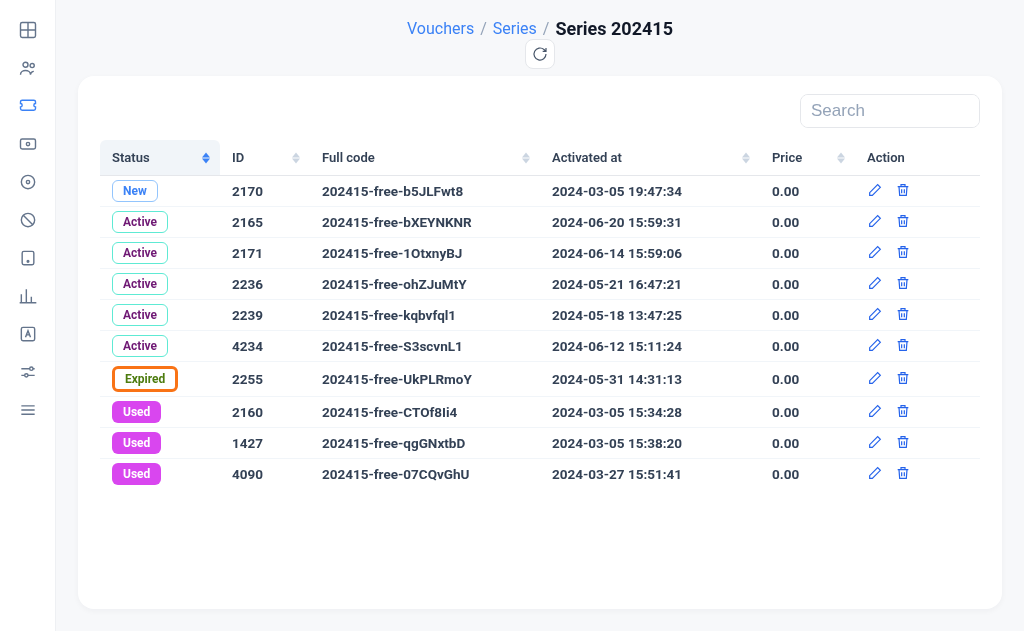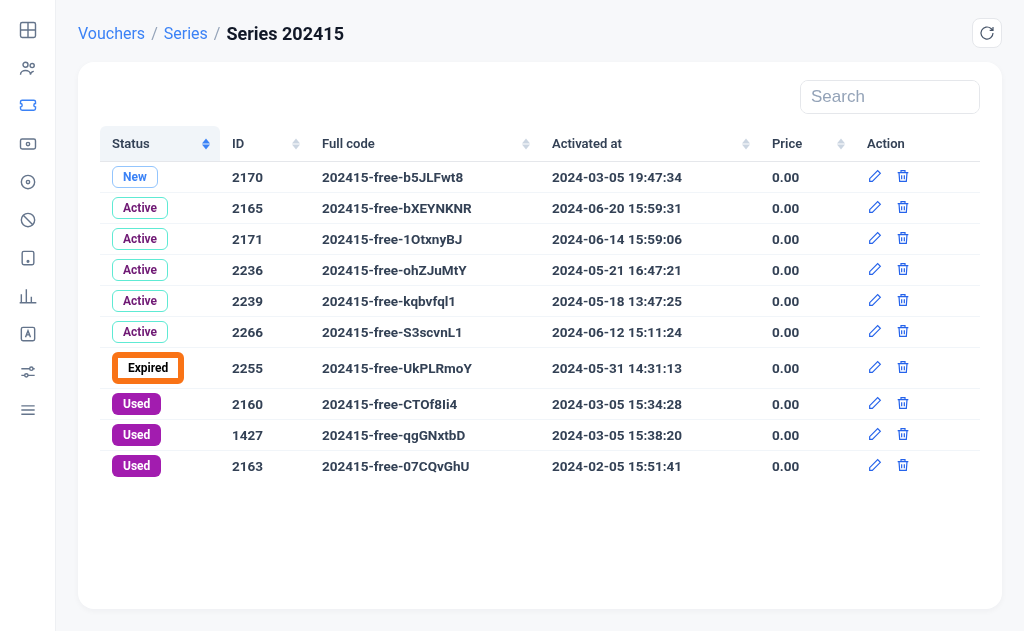--- a/index.html
+++ b/index.html
@@ -27,21 +27,21 @@
     .side-ic {
       width: 20px; height: 20px;
       display: flex; align-items: center; justify-content: center;
       color: #64748b;
       cursor: pointer;
     }
     .side-ic.active { color: #3b82f6; }
     .side-ic svg { width: 20px; height: 20px; stroke: currentColor; fill: none; stroke-width: 1.7; }
     
     .main { flex: 1; padding: 18px 22px 22px 22px; display: flex; flex-direction: column; }
-    .topbar { display: flex; align-items: center; justify-content: space-between; margin-bottom: 14px; }
+    .topbar { display: flex; align-items: center; justify-content: space-between; margin-bottom: 7px; flex-direction: column; }
     .breadcrumb { display: flex; align-items: center; gap: 6px; font-size: 16px; }
     .breadcrumb a { color: #3b82f6; text-decoration: none; cursor: pointer; }
     .breadcrumb .sep { color: #94a3b8; }
     .breadcrumb .current { font-weight: 700; font-size: 18px; color: #111827; }
     .refresh {
       width: 30px; height: 30px; border: 1px solid #e5e7eb; border-radius: 8px;
       background: #fff; display: flex; align-items: center; justify-content: center;
       cursor: pointer; color: #475569;
     }
     .refresh svg { width: 16px; height: 16px; stroke: currentColor; fill: none; stroke-width: 1.8; }
@@ -82,22 +82,22 @@
       color: #334155; font-size: 13.5px; font-weight: bold;
     }
     tbody tr:last-child td { border-bottom: none; }
     
     .badge {
       display: inline-block; padding: 3px 10px; border-radius: 6px; font-size: 12px;
       border: 1px solid transparent;
     }
     .badge-new { border: 1px solid #93c5fd; color: #3b82f6; background: #fff; }
     .badge-active { border: 1px solid #5eead4; color: #701a75; background: #fff; }
-    .badge-expired { border: 6px solid #f97316; color: #000000; background: #fff; }
-    .badge-used { background: #a21caf; color: #fff; }
+    .badge-expired { border: 3px solid #f97316; color: #4d7c0f; background: #fff; }
+    .badge-used { background: #d946ef; color: #fff; }
     
     .row-actions { display: flex; gap: 12px; }
     .row-actions .act { cursor: pointer; display: inline-flex; }
     .row-actions svg { width: 16px; height: 16px; stroke: #2563eb; fill: none; stroke-width: 1.8; }
     
     col.c-status { width: 120px; }
     col.c-id { width: 90px; }
     col.c-code { width: 230px; }
     col.c-act { width: 220px; }
     col.c-price { width: 95px; }
@@ -352,21 +352,21 @@
                   <span class="act">
                     <span><svg viewBox="0 0 24 24">
                         <path d="M4 7h16M9 7V4h6v3M6 7l1 13h10l1-13M10 11v6M14 11v6"></path>
                       </svg></span>
                   </span>
                 </span>
               </td>
             </tr>
             <tr>
               <td><span class="badge badge-active">Active</span></td>
-              <td>2266</td>
+              <td>4234</td>
               <td>202415-free-S3scvnL1</td>
               <td>2024-06-12 15:11:24</td>
               <td>0.00</td>
               <td>
                 <span class="row-actions">
                   <span class="act">
                     <span><svg viewBox="0 0 24 24">
                         <path d="M4 20h4L20 8l-4-4L4 16v4z"></path>
                       </svg></span>
                   </span>
@@ -436,23 +436,23 @@
                   <span class="act">
                     <span><svg viewBox="0 0 24 24">
                         <path d="M4 7h16M9 7V4h6v3M6 7l1 13h10l1-13M10 11v6M14 11v6"></path>
                       </svg></span>
                   </span>
                 </span>
               </td>
             </tr>
             <tr>
               <td><span class="badge badge-used">Used</span></td>
-              <td>2163</td>
+              <td>4090</td>
               <td>202415-free-07CQvGhU</td>
-              <td>2024-02-05 15:51:41</td>
+              <td>2024-03-27 15:51:41</td>
               <td>0.00</td>
               <td>
                 <span class="row-actions">
                   <span class="act">
                     <span><svg viewBox="0 0 24 24">
                         <path d="M4 20h4L20 8l-4-4L4 16v4z"></path>
                       </svg></span>
                   </span>
                   <span class="act">
                     <span><svg viewBox="0 0 24 24">

